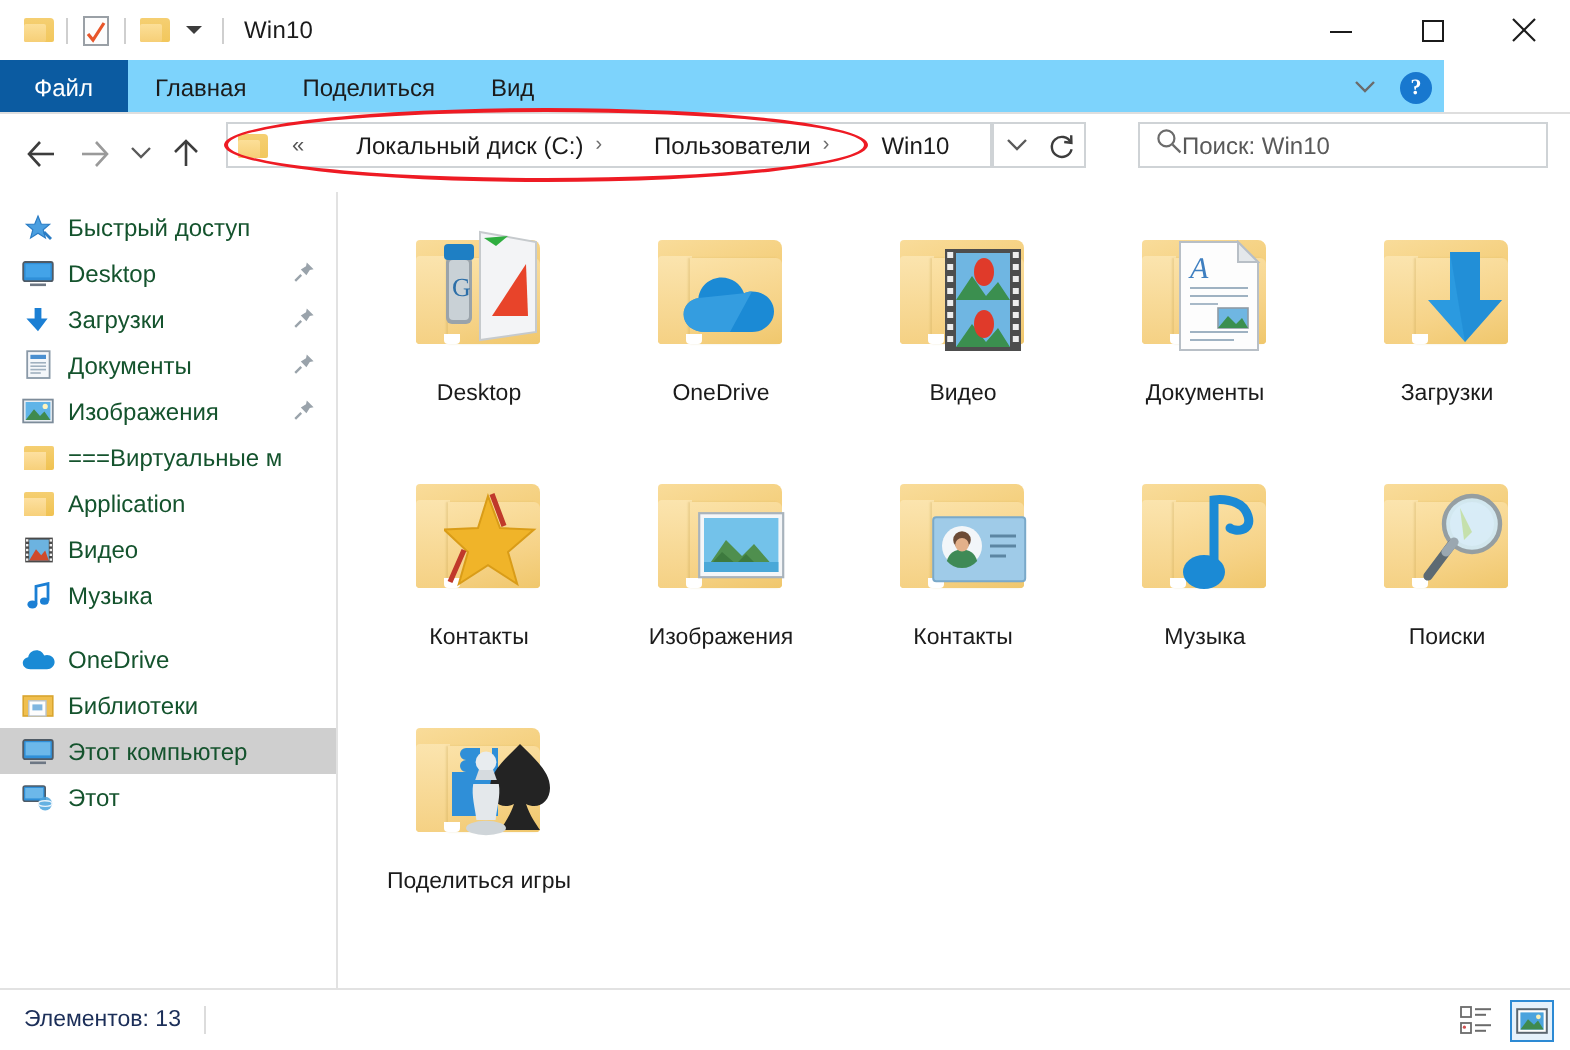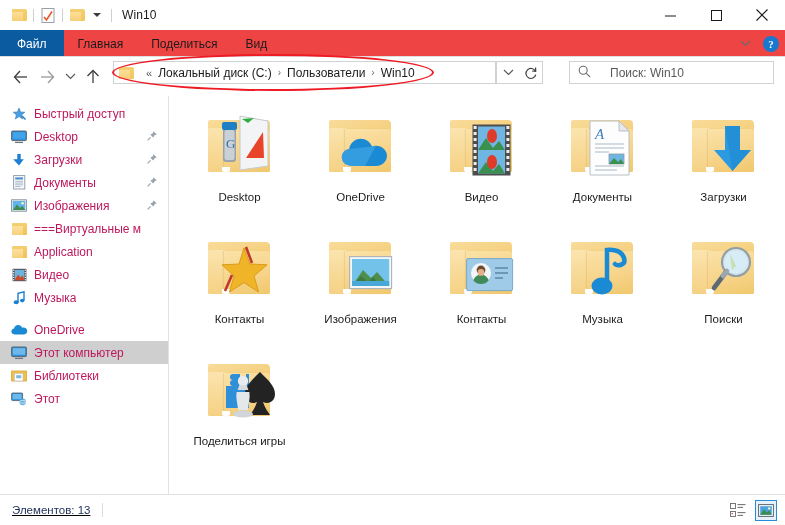--- a/index.html
+++ b/index.html
@@ -45,22 +45,22 @@
     border-radius: 1px 2px 1px 1px;
   }
   .foldersm .fr {
     position: absolute; left: 0; top: 3px; width: 11px; height: 9px;
     background: linear-gradient(#fcdf98, #f6cf77);
     border-radius: 1px;
   }
 
   
   .ribbon {
-    position: absolute; left: 0; top: 30px; width: 785px; height: 27px;
-    background: #ef4444;
+    position: absolute; left: 0; top: 30px; width: 722px; height: 27px;
+    background: #7dd3fc;
     display: flex; align-items: flex-end;
   }
   .tab {
     display: flex; align-items: center; justify-content: center;
     padding: 0 14px; font-size: 12px; color: #1b1b1b; cursor: default;
     height: 27px;
   }
   .tab.file { background: #0b5ba1; color: #ffffff; padding: 0 17px; }
   .ribbon-right { position: absolute; right: 6px; top: 0; height: 27px; display: flex; align-items: center; gap: 10px; }
   .chev-col { width: 16px; height: 16px; display: flex; align-items: center; justify-content: center; }
@@ -78,58 +78,58 @@
     background: #ffffff; display: flex; align-items: center;
   }
   .navbtn { width: 26px; height: 26px; display: flex; align-items: center; justify-content: center; }
   .navbtn.small { width: 20px; }
   .addressbar {
     position: absolute; left: 113px; top: 61px; width: 383px; height: 23px;
     border: 1px solid #cfd3d6; background: #ffffff;
     display: flex; align-items: center; box-sizing: border-box;
   }
   .crumbs { display: flex; align-items: center; padding-left: 6px; gap: 0px; font-size: 12px; color: #1b1b1b; }
-  .crumb { padding: 0 4px; white-space: nowrap; }
+  .crumb { padding: 0 4px; white-space: nowrap; margin-left: 20px; }
   .crumb-sep {
     display: inline-block; color: #6d6d6d; font-size: 10px; padding: 0 2px;
   }
   .dblchev { color: #555; font-size: 11px; padding-left: 6px; padding-right: 2px; }
   .refreshbtn {
     position: absolute; left: 519px; top: 61px; width: 24px; height: 23px;
     border: 1px solid #cfd3d6; border-left: none; background: #fff;
     display: flex; align-items: center; justify-content: center; box-sizing: border-box;
   }
   .addr-dropdown-outer {
     position: absolute; left: 496px; top: 61px; width: 23px; height: 23px;
     border: 1px solid #cfd3d6; border-right: none; background: #fff;
     display: flex; align-items: center; justify-content: center; box-sizing: border-box;
   }
   .searchbox {
     position: absolute; left: 569px; top: 61px; width: 205px; height: 23px;
     border: 1px solid #cfd3d6; background: #ffffff; box-sizing: border-box;
-    display: flex; align-items: center; padding-left: 8px; gap: 19px;
+    display: flex; align-items: center; padding-left: 8px; gap: 0;
   }
   .search-ph { font-size: 12px; color: #595959; }
 
   
   .annot {
     position: absolute; left: 112px; top: 54px; width: 322px; height: 37px;
     border: 2.6px solid #ee1b24; border-radius: 50%/50%;
     box-sizing: border-box; pointer-events: none;
   }
 
   
   .sidebar {
     position: absolute; left: 0; top: 96px; width: 168px; height: 398px;
     background: #ffffff; overflow: hidden;
   }
   .sbdiv { position: absolute; left: 168px; top: 96px; width: 1px; height: 398px; background: #e2e2e2; }
   .sbitem {
     display: flex; align-items: center; height: 23px; padding-left: 10px;
-    font-size: 12px; color: #be185d; position: relative; white-space: nowrap;
+    font-size: 12px; color: #14532d; position: relative; white-space: nowrap;
   }
   .sbitem.selected { background: #cfcfcf; }
   .sbitem .ic { width: 18px; height: 16px; display: flex; align-items: center; justify-content: center; margin-right: 6px; flex: 0 0 auto; }
   .sbitem .lbl { overflow: hidden; }
   .sbitem .pin { position: absolute; left: 146px; top: 5px; width: 12px; height: 12px; }
   .sb-gap { height: 9px; }
 
   
   .ic-folder { position: relative; width: 15px; height: 12px; }
   .ic-folder .b { position: absolute; left:0; top:0; width:15px; height:12px; background: linear-gradient(#f5cf72,#f0c251); border-radius:1px; }
@@ -174,21 +174,21 @@
   .bigfolder .notch {
     position: absolute; left: 14px; top: 47px; width: 8px; height: 5px;
     background: #ffffff; border-radius: 0 0 2px 2px;
   }
   .overlay { position: absolute; z-index: 4; }
 
   
   .statusdiv { position: absolute; left: 0; top: 494px; width: 785px; height: 1px; background: #e2e2e2; }
   .statusbar {
     position: absolute; left: 0; top: 495px; width: 785px; height: 30px;
-    background: #ffffff; display: flex; align-items: center; text-decoration: underline;
+    background: #ffffff; display: flex; align-items: center;
   }
   .status-text { font-size: 11.5px; color: #1b2e58; padding-left: 12px; }
   .status-vsep { width: 1px; height: 14px; background: #dcdcdc; margin-left: 12px; }
   .viewbtns { position: absolute; right: 8px; top: 0; height: 30px; display: flex; align-items: center; gap: 6px; }
   .viewbtn { width: 22px; height: 21px; display: flex; align-items: center; justify-content: center; box-sizing: border-box; }
   .viewbtn.active { border: 1px solid #2d8ad4; background: #e5f1fb; }
 </style>
 </head>
 <body>
 
@@ -466,40 +466,40 @@
 
     <div class="sbitem">
       <span class="ic">
         <svg width="17" height="12" viewBox="0 0 17 12">
           <path d="M4.2 10.6 C1.9 10.6 0.4 9.2 0.4 7.5 C0.4 6 1.6 4.8 3.1 4.6 C3.4 2.6 5.1 1.1 7.2 1.1 C9 1.1 10.5 2.2 11.1 3.8 C11.5 3.6 12 3.5 12.5 3.5 C14.6 3.5 16.3 5.1 16.3 7 C16.3 9 14.6 10.6 12.5 10.6 Z" fill="#1a8ad5"></path>
         </svg>
       </span>
       <span class="lbl">OneDrive</span>
     </div>
 
+    <div class="sbitem">
+      <span class="ic">
+        <svg width="16" height="13" viewBox="0 0 16 13">
+          <rect x="0.6" y="2" width="14.8" height="10" fill="#f0bf4e" stroke="#d9a52f" stroke-width="0.8"></rect>
+          <rect x="3.4" y="4.4" width="8.6" height="7.6" fill="#fdfdfd" stroke="#b9c4cd" stroke-width="0.7"></rect>
+          <rect x="5.2" y="6.2" width="5" height="3" fill="#7fb6e0"></rect>
+        </svg>
+      </span>
+      <span class="lbl">Библиотеки</span>
+    </div>
+
     <div class="sbitem selected">
       <span class="ic">
         <svg width="16" height="14" viewBox="0 0 16 14">
           <rect x="0.6" y="1" width="14.8" height="9.6" rx="1" fill="#2f8fd8" stroke="#4f5b66" stroke-width="0.9"></rect>
           <rect x="1.8" y="2.1" width="12.4" height="6.6" fill="#6cb8ea"></rect>
           <line x1="4" y1="12.4" x2="12" y2="12.4" stroke="#6d7784" stroke-width="1.3"></line>
         </svg>
       </span>
       <span class="lbl">Этот компьютер</span>
-    </div>
-
-    <div class="sbitem">
-      <span class="ic">
-        <svg width="16" height="13" viewBox="0 0 16 13">
-          <rect x="0.6" y="2" width="14.8" height="10" fill="#f0bf4e" stroke="#d9a52f" stroke-width="0.8"></rect>
-          <rect x="3.4" y="4.4" width="8.6" height="7.6" fill="#fdfdfd" stroke="#b9c4cd" stroke-width="0.7"></rect>
-          <rect x="5.2" y="6.2" width="5" height="3" fill="#7fb6e0"></rect>
-        </svg>
-      </span>
-      <span class="lbl">Библиотеки</span>
     </div>
 
 
     <div class="sbitem">
       <span class="ic">
         <svg width="16" height="14" viewBox="0 0 16 14">
           <rect x="0.6" y="1" width="11" height="7.6" rx="1" fill="#2f8fd8" stroke="#4f5b66" stroke-width="0.8"></rect>
           <rect x="1.6" y="2" width="9" height="5.2" fill="#6cb8ea"></rect>
           <circle cx="11.6" cy="9.8" r="3.4" fill="#4aa3dd" opacity=".85"></circle>
           <ellipse cx="11.6" cy="9.8" rx="3.4" ry="1.4" fill="none" stroke="#e8f3fb" stroke-width="0.7"></ellipse>

